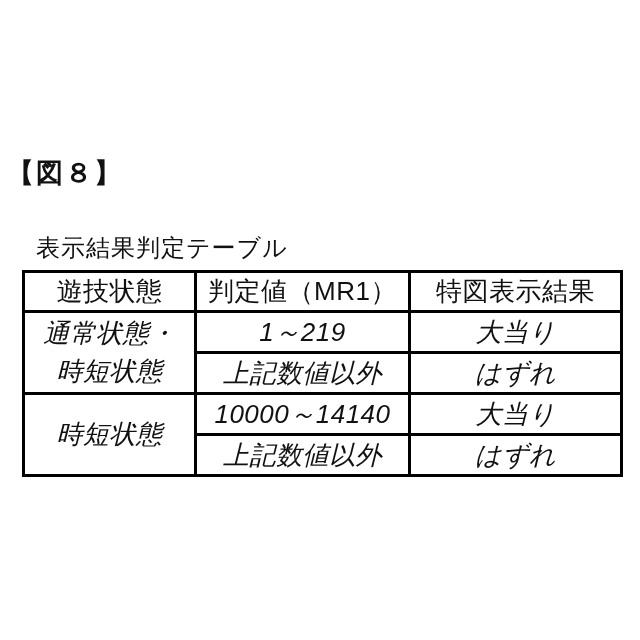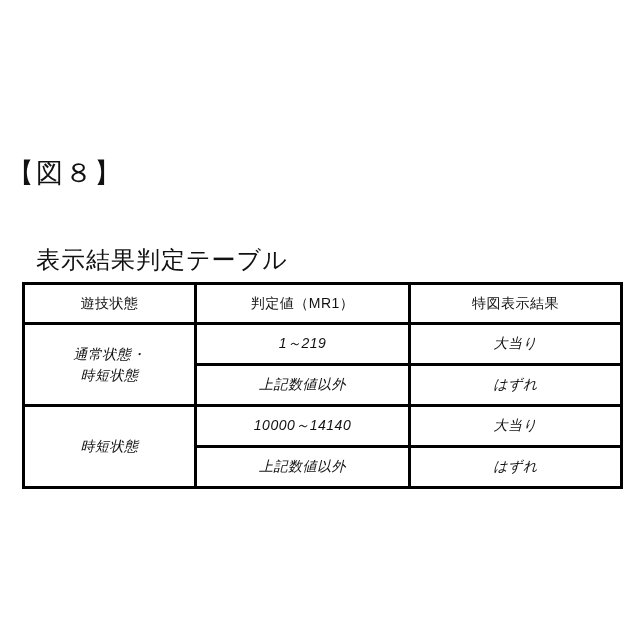--- a/index.html
+++ b/index.html
@@ -13,49 +13,49 @@
     position: relative;
     font-family: "Liberation Sans", "DejaVu Sans", sans-serif;
     color: #111111;
     overflow: hidden;
   }
   .figure-label {
     position: absolute;
     left: 7px;
     top: 155px;
     font-size: 27px;
-    font-weight: normal;
+    font-weight: bold;
     letter-spacing: 2px;
     white-space: nowrap;
   }
   .table-block {
     position: absolute;
     left: 22px;
     top: 233px;
     width: 598px;
   }
   .table-title {
     font-size: 24px;
     line-height: 29px;
-    margin: 12px 0 8px 14px;
+    margin: 0 0 8px 14px;
     letter-spacing: 1px;
     white-space: nowrap;
   }
   table.judgment-table {
     border-collapse: collapse;
     table-layout: fixed;
     width: 598px;
     border: 3px solid #000000;
   }
   .judgment-table th,
   .judgment-table td {
     border: 3px solid #000000;
     text-align: center;
     vertical-align: middle;
-    font-size: 14px;
+    font-size: 26px;
     font-weight: normal;
     padding: 0;
     letter-spacing: 0.5px;
     overflow: hidden;
   }
   .judgment-table th { height: 37px; }
   .judgment-table td { height: 38px; font-style: italic; }
   .judgment-table .state-cell {
     white-space: pre-line;
     line-height: 1.45;

